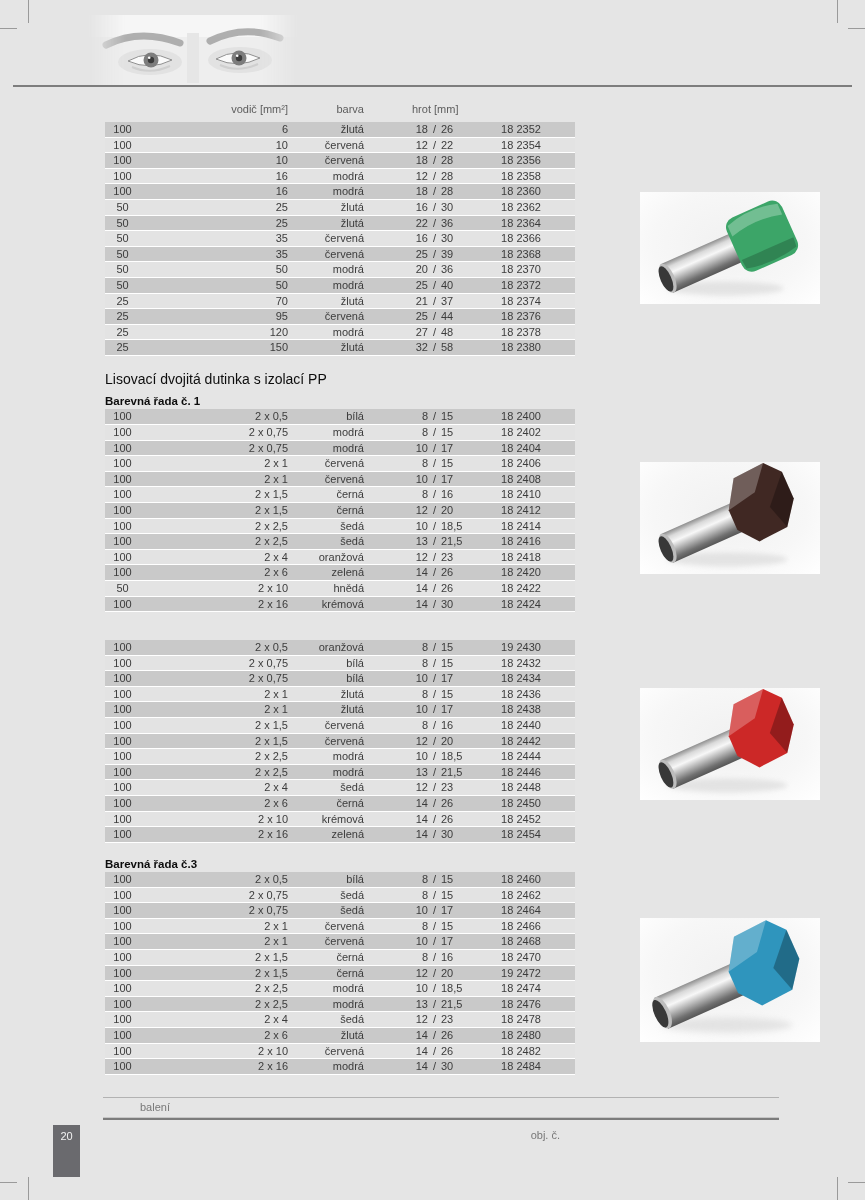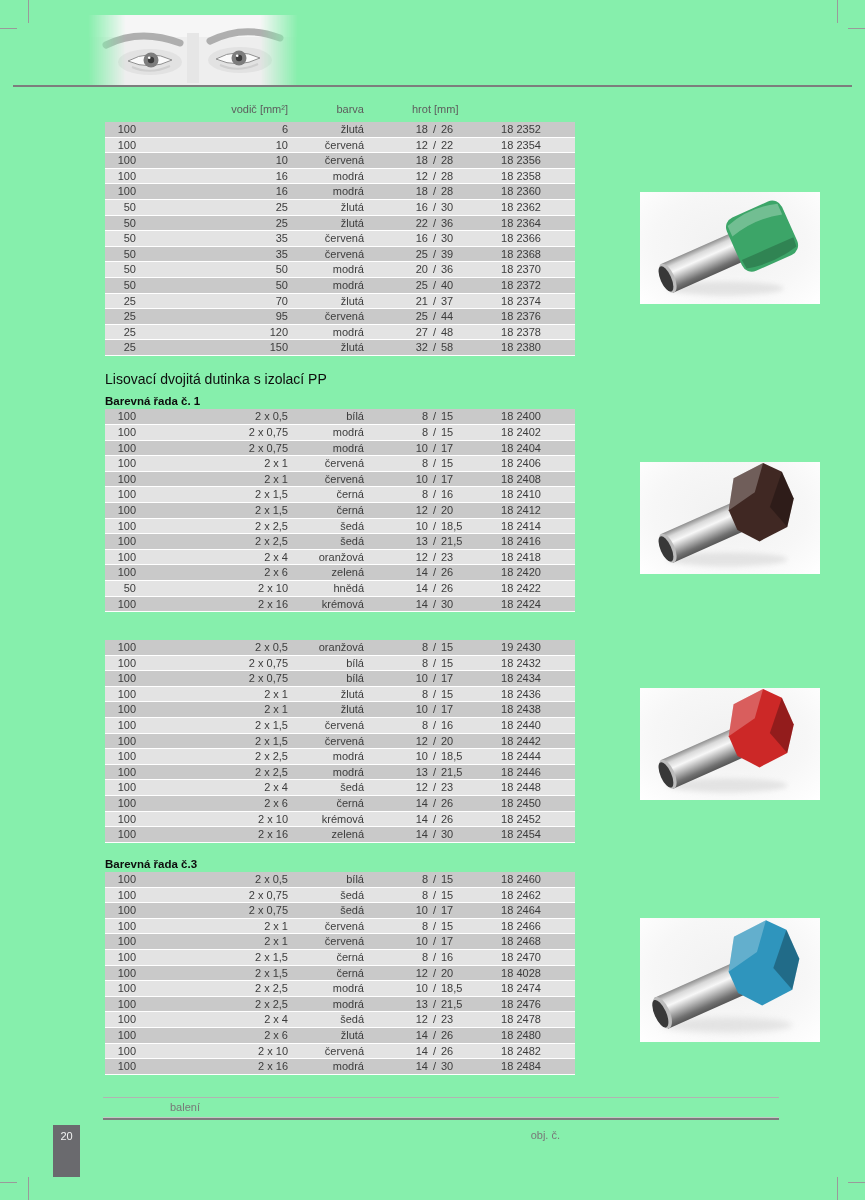--- a/index.html
+++ b/index.html
@@ -1,16 +1,16 @@
 <!DOCTYPE html>
 <html><head>
 <meta charset="utf-8">
 <style>
   html,body{margin:0;padding:0;background:#fff;}
-  .page{position:relative;width:865px;height:1200px;background:#86efac;overflow:hidden;
+  .page{position:relative;width:865px;height:1200px;background:#e5e5e5;overflow:hidden;
         font-family:"Liberation Sans",sans-serif;}
   
   .crop{position:absolute;background:#9a9a9a;}
   
   .eyes{position:absolute;left:88px;top:15px;width:210px;height:70px;
         -webkit-mask-image:linear-gradient(90deg,transparent,#000 18%,#000 82%,transparent);
         mask-image:linear-gradient(90deg,transparent,#000 18%,#000 82%,transparent);}
   .header-rule{position:absolute;left:13px;top:85px;width:839px;height:2px;background:#7d7d7d;}
   
   .colheads{position:absolute;left:105px;top:103px;width:470px;height:16px;
@@ -19,37 +19,37 @@
   .ch-vodic{left:88px;width:95px;text-align:right;}
   .ch-barva{left:159px;width:100px;text-align:right;}
   .ch-hrot{left:307px;}
   
   .tbl{position:absolute;left:105px;width:470px;}
   .trow{position:relative;height:15.6px;box-sizing:border-box;border-bottom:1px solid #fff;
         font-size:11px;line-height:14.4px;color:#3c3c3c;}
   .trow:nth-child(odd){background:#c9c9c9;}
   .trow:nth-child(even){background:#e3e3e3;}
   .c{position:absolute;top:0;height:100%;white-space:nowrap;}
-  .c1{left:4px;width:27px;text-align:right;}
+  .c1{left:4px;width:27px;text-align:center;}
   .c2{left:59px;width:124px;text-align:right;}
   .c3{left:150px;width:109px;text-align:right;}
   .c4{left:293px;width:130px;}
   .c4 i{font-style:normal;display:inline-block;}
   .ha{width:30px;text-align:right;}
   .hs{width:13px;text-align:center;}
   .c5{left:376px;width:80px;text-align:center;}
   
   .sect-title{position:absolute;left:105px;top:371px;font-size:14px;font-weight:normal;color:#0d0d0d;}
   .sub-title{position:absolute;left:105px;font-size:11.5px;font-weight:bold;color:#0d0d0d;}
   
   .f-line-thin{position:absolute;left:103px;top:1097px;width:676px;height:1px;background:#b2b2b2;}
   .f-line-thick{position:absolute;left:103px;top:1117px;width:676px;height:3px;
                 border-top:1px solid #c6c6c6;background:#7c7c7c;box-sizing:border-box;}
   .f-label{position:absolute;top:1101px;font-size:11px;color:#787878;}
-  .f-baleni{left:122px;padding-left:48px;}
+  .f-baleni{left:92px;padding-left:48px;}
   .f-obj{left:460px;width:100px;text-align:right;margin-top:28px;}
   .pagenum{position:absolute;left:53px;top:1125px;width:27px;height:52px;background:#6a6a6e;
            color:#f2f2f2;font-size:11px;text-align:center;padding-top:5px;box-sizing:border-box;}
   
   .product{position:absolute;width:180px;background:radial-gradient(ellipse at 50% 45%,#f1f1f1 0%,#f7f7f7 60%,#ffffff 100%);}
   .product svg{display:block;width:100%;height:100%;}
 </style>
 </head>
 <body>
 
@@ -449,21 +449,21 @@
         <span class="c c2">2 x 1,5</span>
         <span class="c c3">černá</span>
         <span class="c c4"><i class="ha">8</i><i class="hs">/</i><i class="hb">16</i></span>
         <span class="c c5">18 2470</span>
       </div>
       <div class="trow">
         <span class="c c1">100</span>
         <span class="c c2">2 x 1,5</span>
         <span class="c c3">černá</span>
         <span class="c c4"><i class="ha">12</i><i class="hs">/</i><i class="hb">20</i></span>
-        <span class="c c5">18 4028</span>
+        <span class="c c5">19 2472</span>
       </div>
       <div class="trow">
         <span class="c c1">100</span>
         <span class="c c2">2 x 2,5</span>
         <span class="c c3">modrá</span>
         <span class="c c4"><i class="ha">10</i><i class="hs">/</i><i class="hb">18,5</i></span>
         <span class="c c5">18 2474</span>
       </div>
       <div class="trow">
         <span class="c c1">100</span>

